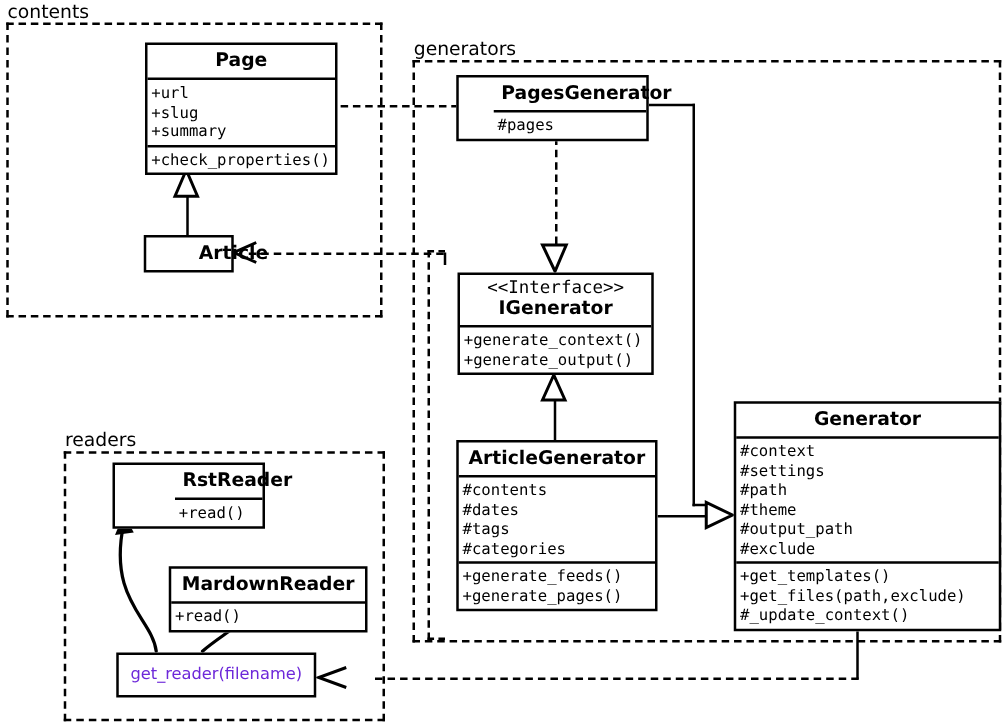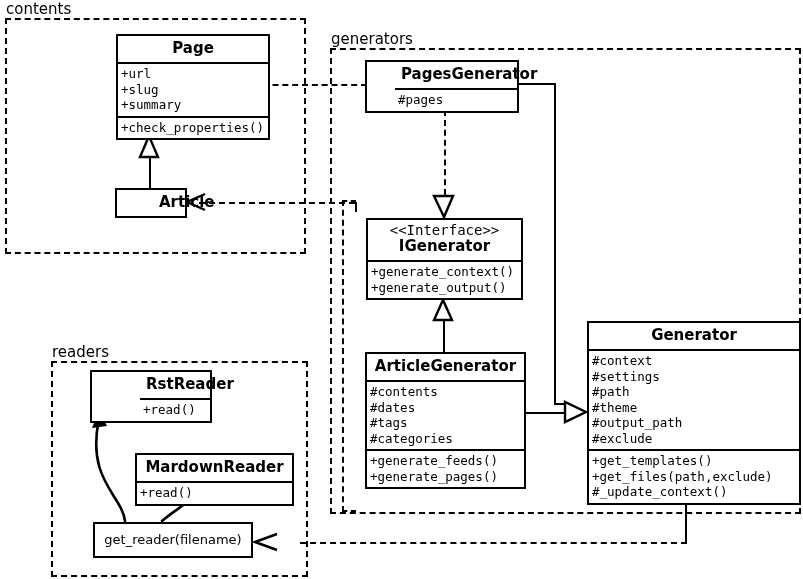--- a/index.html
+++ b/index.html
@@ -41,21 +41,21 @@
   }
   .cls .sep{height:0;border-top:2px solid #000;}
   .cls .members{
     font-family:"DejaVu Sans Mono",monospace;
     font-size:12.5px;color:#000;
     padding:2px 0 3px 3px;line-height:15.5px;
   }
   .cls .members div{white-space:nowrap;}
   .cls.plain .label{
     font-family:"DejaVu Sans",sans-serif;
-    font-size:13px;color:#000000;text-align:center;
+    font-size:13px;color:#6d28d9;text-align:center;
     padding:8px 8px;line-height:16px;white-space:nowrap;
   }
 
   
   .ln{position:absolute;background:#000;z-index:2;}
   .ln.h{height:2px;}
   .ln.v{width:2px;}
   .dln{position:absolute;z-index:2;}
   .dln.h{height:0;border-top:2px dashed #000;}
   .dln.v{width:0;border-left:2px dashed #000;}

